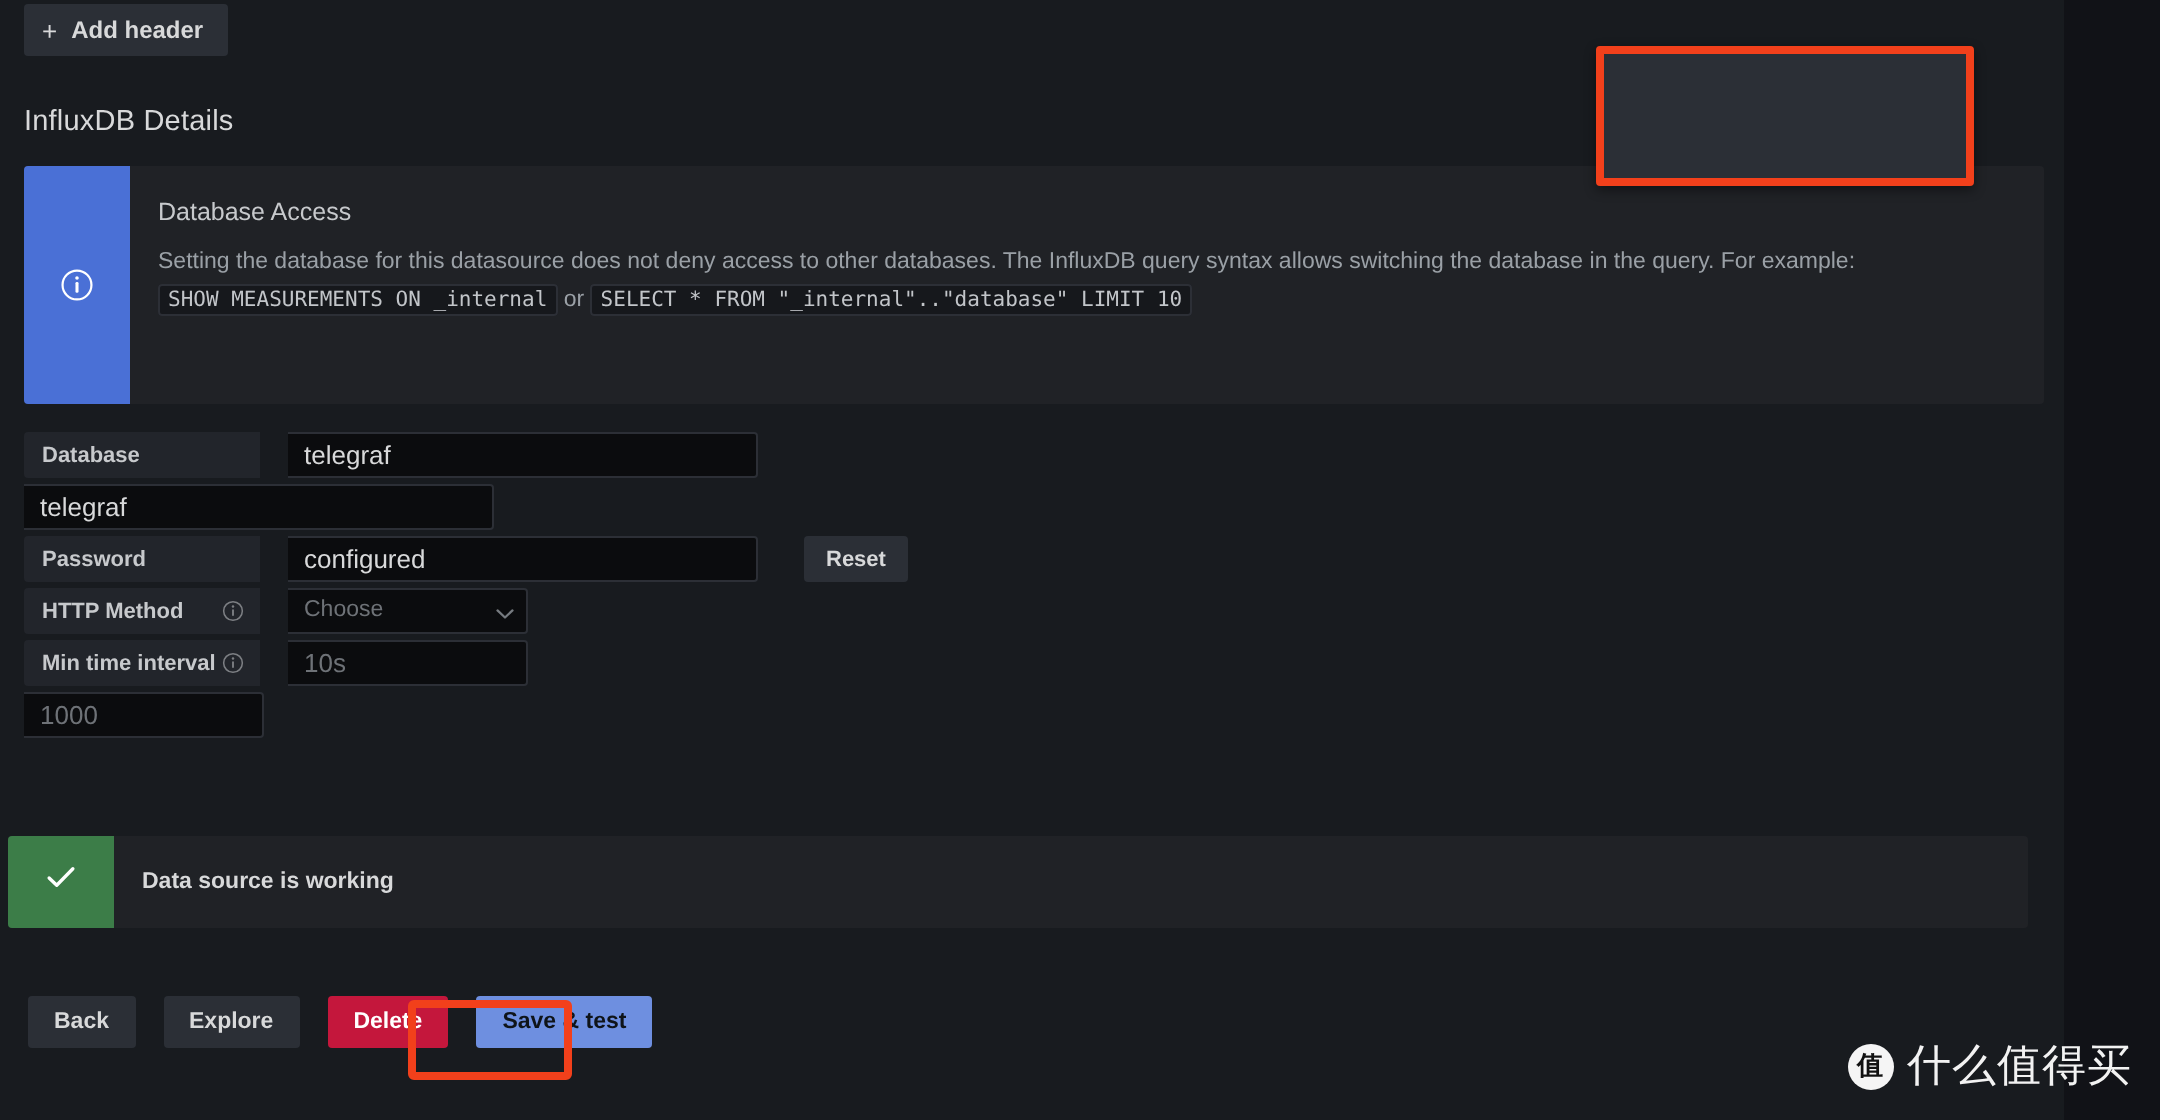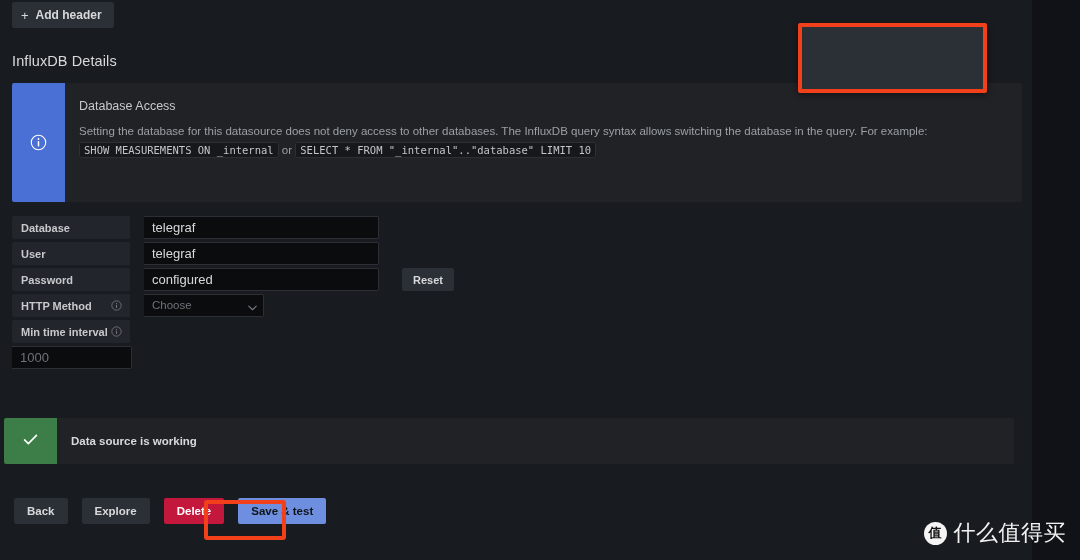--- a/index.html
+++ b/index.html
@@ -373,23 +373,20 @@
     <div class="form">
 
       <div class="form-row">
         <div class="field-label">
           <span class="lbl">Database</span>
         </div>
         <input class="field-input wide" value="telegraf" style="">
       </div>
 
       <div class="form-row">
-        <div class="field-label">
-          <span class="lbl">User</span>
-        </div>
         <input class="field-input wide" value="telegraf" style="">
       </div>
 
       <div class="form-row">
         <div class="field-label">
           <span class="lbl">Password</span>
         </div>
         <input class="field-input wide" value="configured" style="">
         <button class="reset-btn">Reset</button>
       </div>
@@ -421,20 +418,21 @@
         <div class="field-label">
           <span class="lbl">Min time interval</span>
           <span class="help-icon">
             <svg width="11" height="11" viewBox="0 0 20 20">
               <circle cx="10" cy="10" r="8.5" fill="none" stroke="#c7c9cc" stroke-width="1.4"></circle>
               <circle cx="10" cy="5.9" r="1.1" fill="#c7c9cc"></circle>
               <rect x="9.15" y="8.3" width="1.7" height="6.2" rx=".8" fill="#c7c9cc"></rect>
             </svg>
           </span>
         </div>
+        <input class="field-input narrow" placeholder="10s" style="">
       </div>
 
       <div class="form-row">
         <input class="field-input narrow" placeholder="1000" style="">
       </div>
 
     </div>
 
     <div class="success-alert">
       <div class="success-icon-bar">

